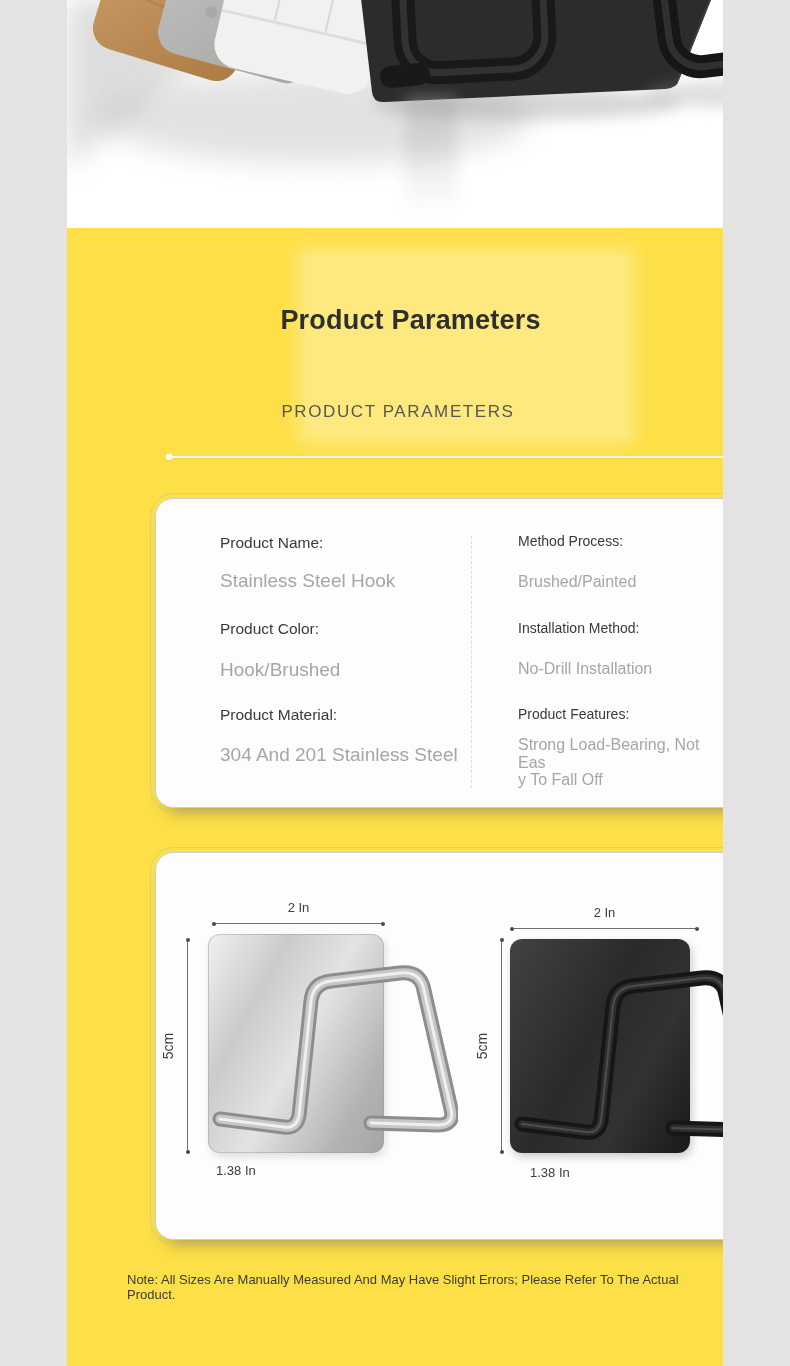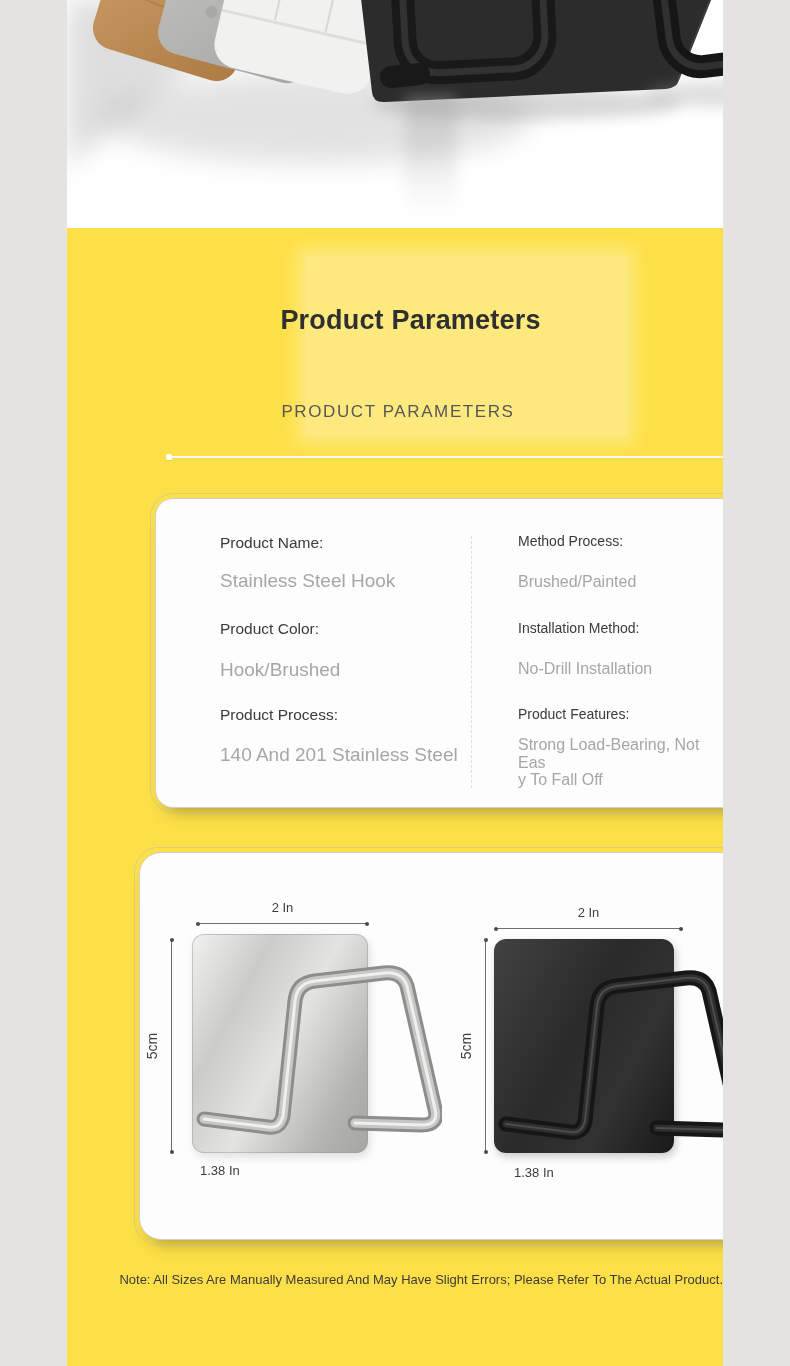--- a/index.html
+++ b/index.html
@@ -21,21 +21,21 @@
   .divider .line { position:absolute; left:4px; right:4px; top:2px; height:2px; background:#fafafa; box-shadow:0 1px 1px rgba(0,0,0,0.04); }
   .divider .dot { position:absolute; top:0; width:6px; height:6px; background:#ffffff; border-radius:1.5px; box-shadow:0 1px 1px rgba(0,0,0,0.08); }
   .divider .dot.l { left:0; } .divider .dot.r { right:0; }
 
   
   .card { position:absolute; background:#fdfdfd; border:1px solid #cecece; border-radius:18px;
           box-shadow:0 14px 18px -12px rgba(0,0,0,0.35);padding-left:22px; }
   .card::before { content:""; position:absolute; inset:-6px; border:1px solid rgba(185,185,185,0.5);
                   border-radius:24px; pointer-events:none; }
   .card-specs { left:88px; top:498px; width:610px; height:308px; }
-  .card-dims  { left:72px; top:852px; width:610px; height:386px;border-radius:22px; }
+  .card-dims  { left:88px; top:852px; width:610px; height:386px; }
 
   .spec-label, .spec-value { position:absolute; margin:0; line-height:19px; white-space:nowrap; }
   .spec-label { font-size:15.5px; color:#3a3a3a; }
   .spec-value { font-size:19px; color:#a6a6a6; }
   .rcol .spec-label { font-size:14px; }
   .rcol .spec-value { font-size:16px; white-space:normal; }
   .prewrap { white-space:pre-line !important; width:208px; line-height:17.5px; }
   .dashed-divider { position:absolute; left:315px; top:37px; height:252px; width:0; border-left:1px dashed #dedede; }
 
   
@@ -48,22 +48,22 @@
   .dim-v::before { top:-1px; } .dim-v::after { bottom:-1px; }
   .vlabel { transform:rotate(-90deg); transform-origin:center; font-size:14px; width:40px; text-align:center; }
   .wlabel { text-align:center; }
   .plate { position:absolute; border-radius:12px; }
   .plate-silver { background:linear-gradient(118deg,#f1f1f0 0%,#cbcbca 28%,#e3e3e2 52%,#b3b3b2 82%,#a5a5a4 100%);
                   box-shadow:inset 0 0 0 1px rgba(150,150,150,0.45), 2px 4px 8px rgba(0,0,0,0.12); }
   .plate-black  { background:linear-gradient(118deg,#424242 0%,#2a2a2a 45%,#323232 70%,#191919 100%);
                   box-shadow:2px 4px 8px rgba(0,0,0,0.2); }
   .hook-svg { position:absolute; width:250px; height:210px; }
 
-  .note { position:absolute; left:0; right:0; top:1272px; margin:0; 
-          text-align:right; font-size:13px; color:#3b3b3b; }
+  .note { position:absolute; left:0; right:0; top:1272px; margin:0; padding-left:60px;
+          text-align:left; font-size:13px; color:#3b3b3b; }
 </style>
 </head>
 <body>
 
 <div class="page">
 
   <div class="hero">
     <svg width="790" height="228" viewBox="0 0 790 228">
       <defs>
         <linearGradient id="gWood" x1="0" y1="0" x2="1" y2="1">
@@ -139,22 +139,22 @@
     <span class="line"></span>
     <span class="dot r"></span>
   </div>
 
   <div class="card card-specs">
     <div class="lcol">
       <p class="spec-label" style="left:64px; top:34px;">Product Name:</p>
       <p class="spec-value" style="left:64px; top:72px;">Stainless Steel Hook</p>
       <p class="spec-label" style="left:64px; top:120px;">Product Color:</p>
       <p class="spec-value" style="left:64px; top:161px;">Hook/Brushed</p>
-      <p class="spec-label" style="left:64px; top:206px;">Product Process:</p>
-      <p class="spec-value" style="left:64px; top:246px;">140 And 201 Stainless Steel</p>
+      <p class="spec-label" style="left:64px; top:206px;">Product Material:</p>
+      <p class="spec-value" style="left:64px; top:246px;">304 And 201 Stainless Steel</p>
     </div>
     <div class="dashed-divider"></div>
     <div class="rcol">
       <p class="spec-label" style="left:362px; top:33px;">Method Process:</p>
       <p class="spec-value" style="left:362px; top:73px;">Brushed/Painted</p>
       <p class="spec-label" style="left:362px; top:120px;text-align:center;">Installation Method:</p>
       <p class="spec-value" style="left:362px; top:160px;">No-Drill Installation</p>
       <p class="spec-label" style="left:362px; top:206px;">Product Features:</p>
       <p class="spec-value prewrap" style="left:362px; top:237px;">Strong Load-Bearing, Not Eas
 y To Fall Off</p>

